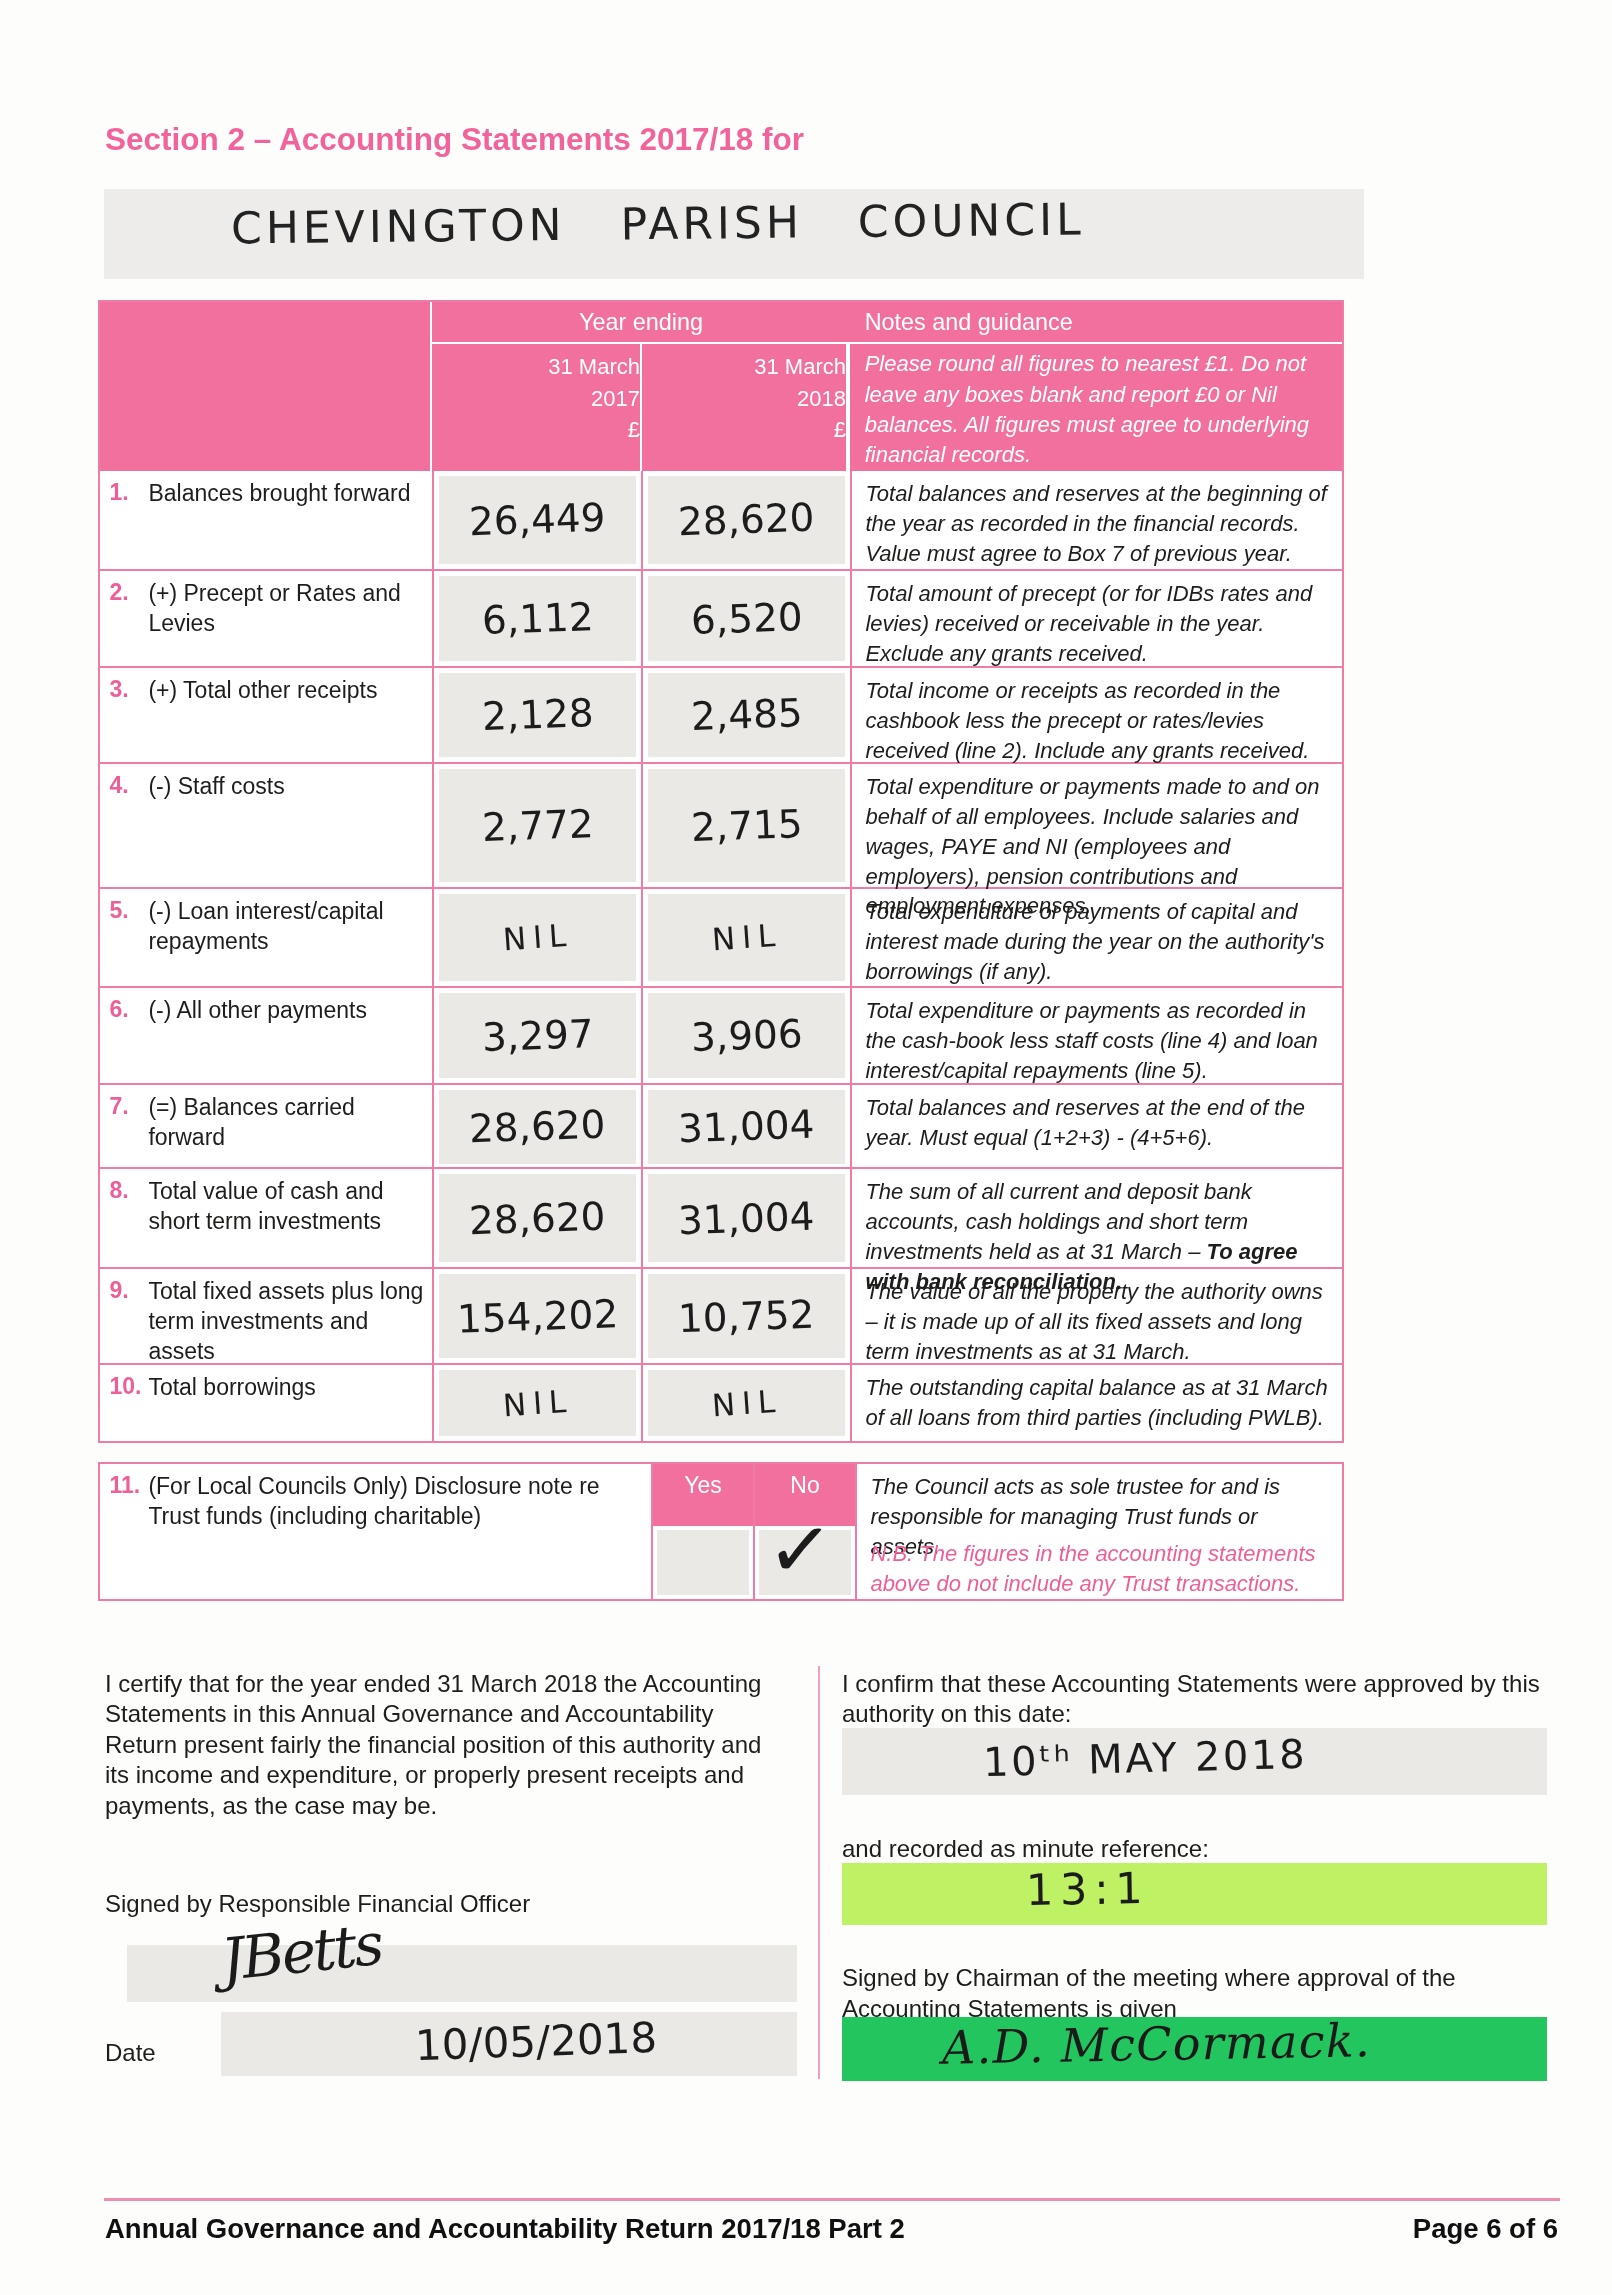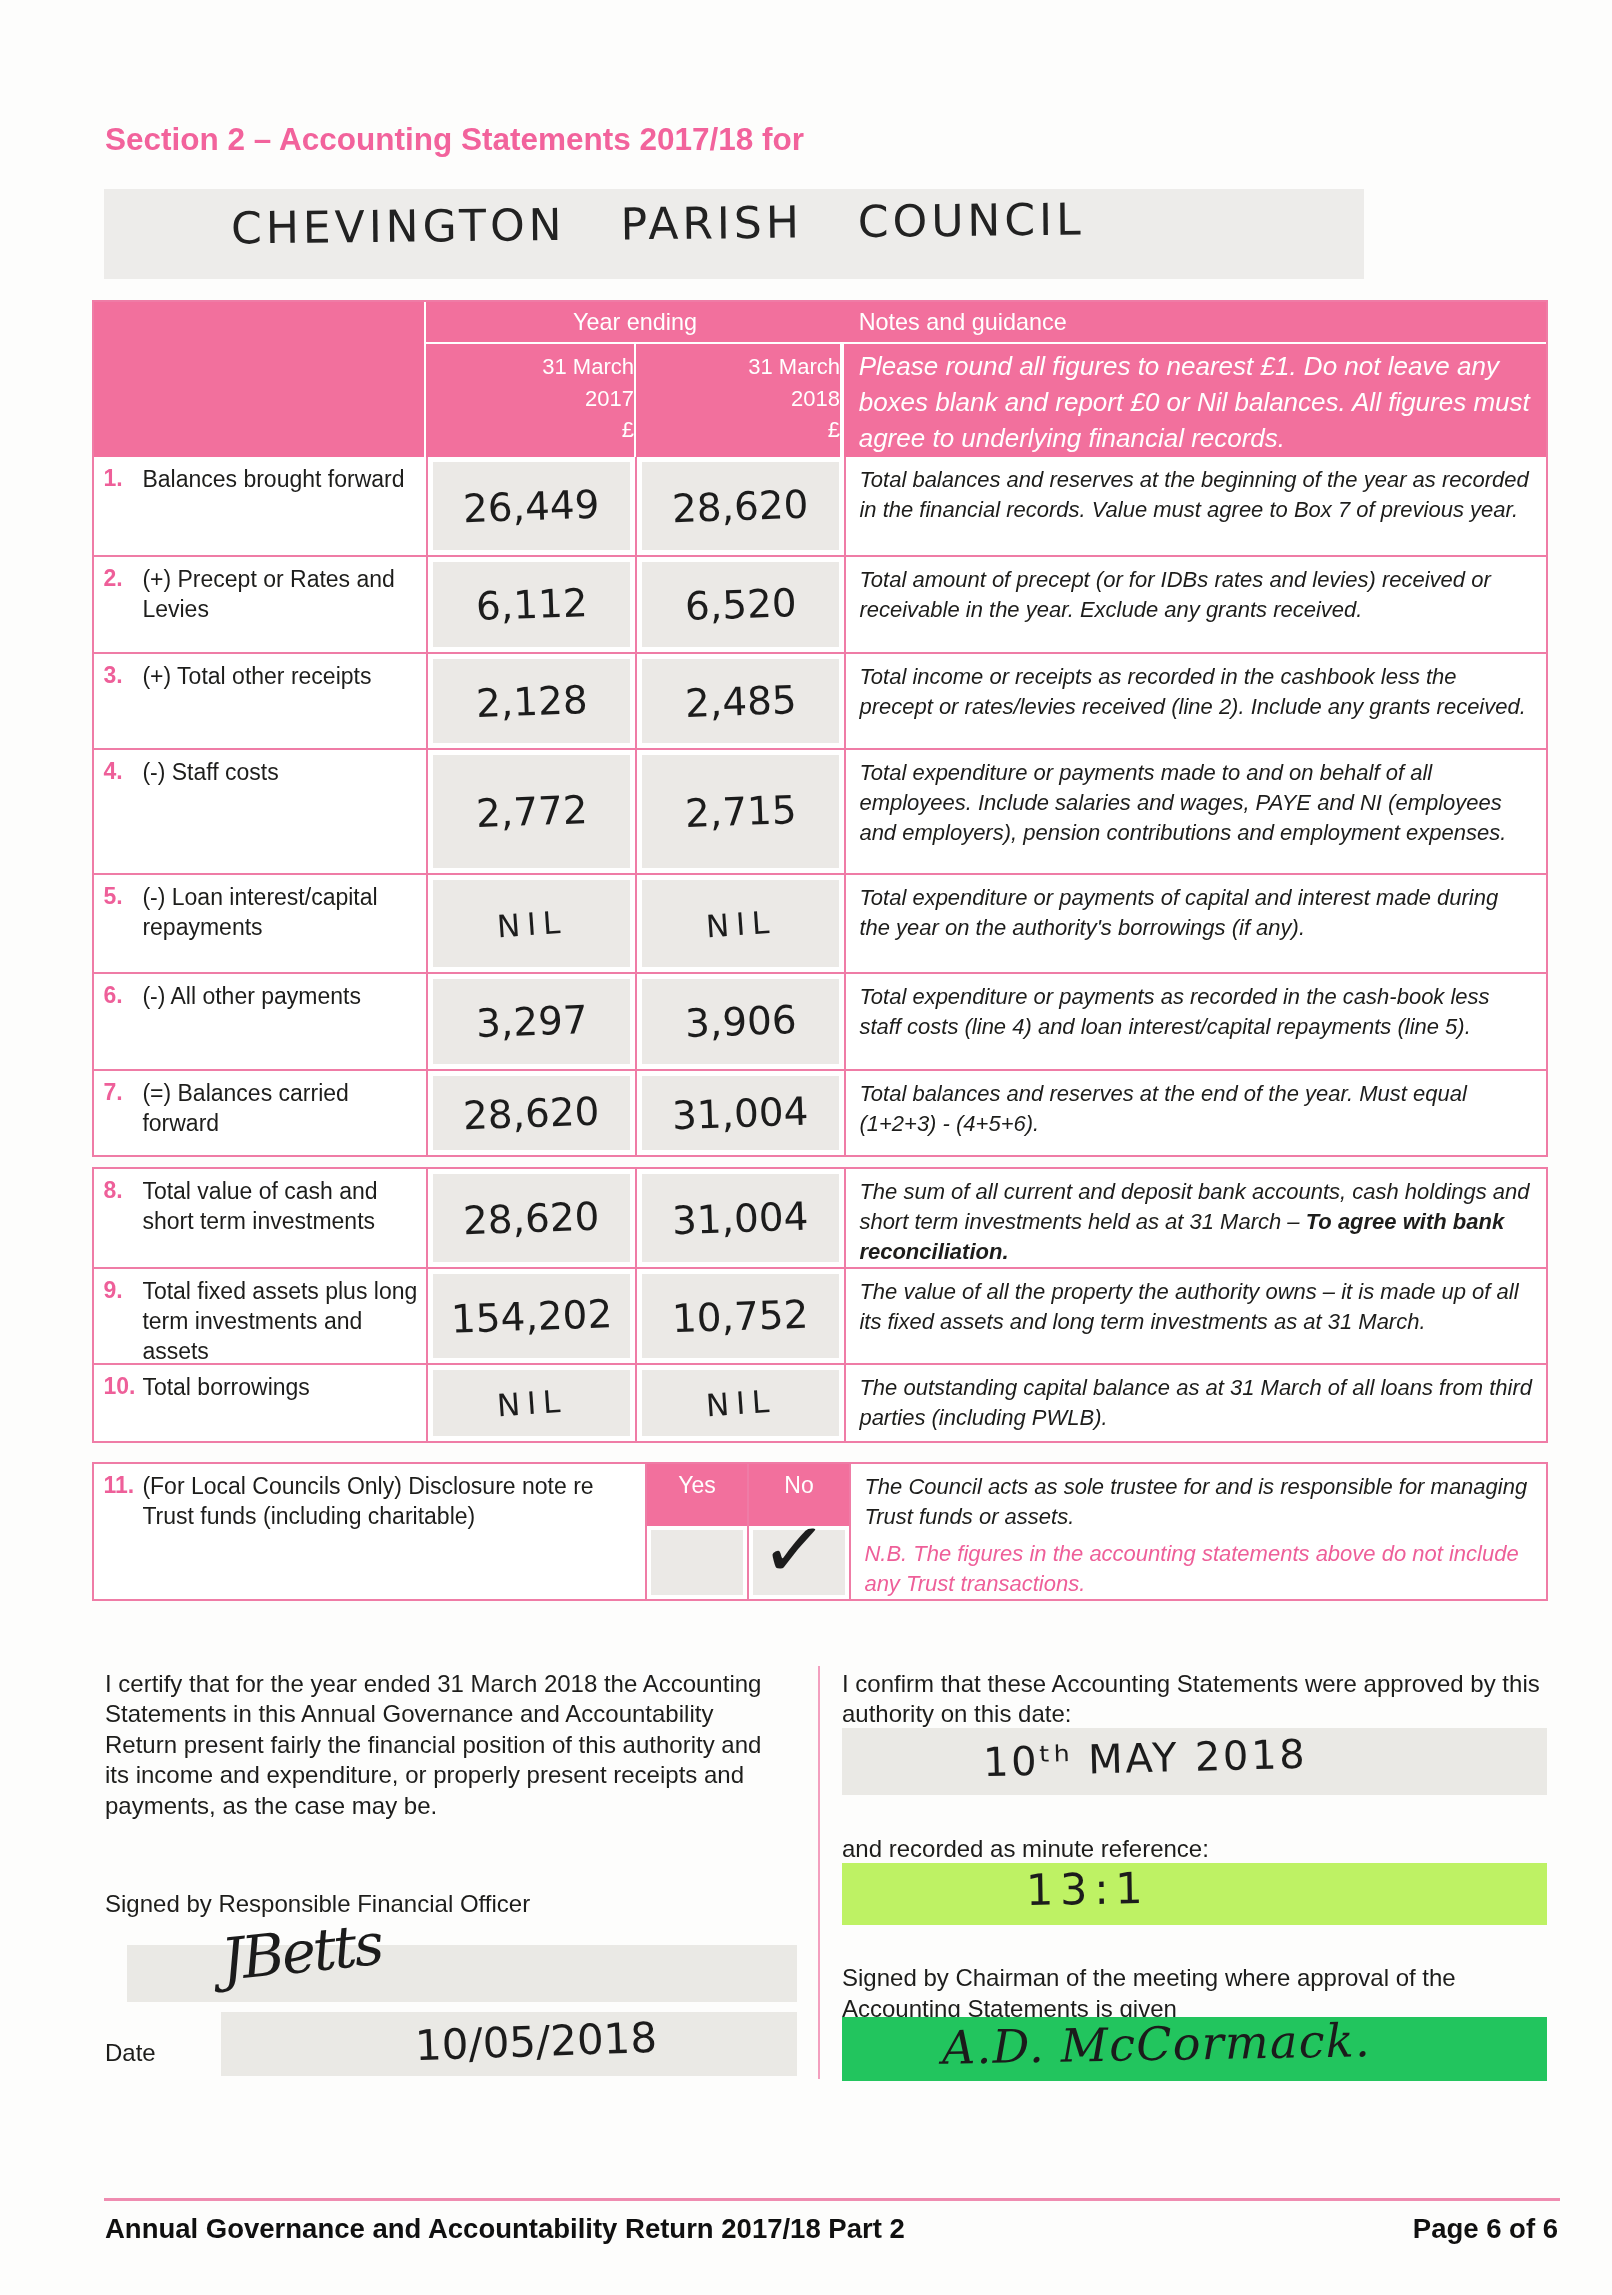--- a/index.html
+++ b/index.html
@@ -29,39 +29,39 @@
 
   
   .hw {
     font-family:"DejaVu Sans", sans-serif;
     color:#1c1c1c;
     white-space:nowrap;
   }
 
   
   .acc-table {
-    position:absolute; left:92px; width:1456px;
+    position:absolute; left:98px; width:1246px;
     border:2.7px solid #ef7ca6; background:#fff;
   }
   .t1 { top:300px; }
   .t2 { top:1167px; }
   .t3 { top:1462px; }
 
   
   .thead { display:flex; background:#f2709d; color:#fff; }
   .th-corner { width:332px; flex:none; border-right:2.7px solid #fff; }
   .th-right { flex:1; display:flex; flex-direction:column; }
   .th-row-a { height:42px; display:flex; align-items:center; border-bottom:2.7px solid #fff; }
   .th-yearending { width:418px; flex:none; text-align:center; font-size:23.4px; }
   .th-notes { flex:1; padding-left:14.7px; font-size:23.4px; }
   .th-row-b { flex:1; display:flex; }
   .th-date { width:208px; flex:none; text-align:right; font-size:22px; line-height:1.45; padding-top:6.7px; white-space:pre-line; }
   .th-date.sep { border-right:2.7px solid #fff; border-left:2.7px solid #fff; }
   .th-date:first-child { border-right:0; }
-  .th-plsround { flex:1; font-style:italic; font-size:26px; line-height:1.38; padding:5.4px 13.4px 0 14.7px; border-left:2.7px solid #fff; }
+  .th-plsround { flex:1; font-style:italic; font-size:22px; line-height:1.38; padding:5.4px 13.4px 0 14.7px; border-left:2.7px solid #fff; }
 
   
   .rows { display:block; }
   .t-row { display:flex; border-top:2.7px solid #ef7ca6; background:#fff; }
   .c-label { width:332px; flex:none; display:flex; padding:8px 6.7px 0 9.4px; }
   .row-num { color:#ee5f99; font-weight:bold; font-size:23px; width:39px; flex:none; }
   .row-label { font-size:23px; line-height:1.3; }
   .c-val { width:209px; flex:none; border-left:2px solid #ef7ca6; position:relative; padding:4.7px; }
   .val-box { width:100%; height:100%; background:#ebe9e6; display:flex; align-items:center; justify-content:center; overflow:visible; }
   .c-val .hw { font-size:39px; transform:rotate(-2deg); }

